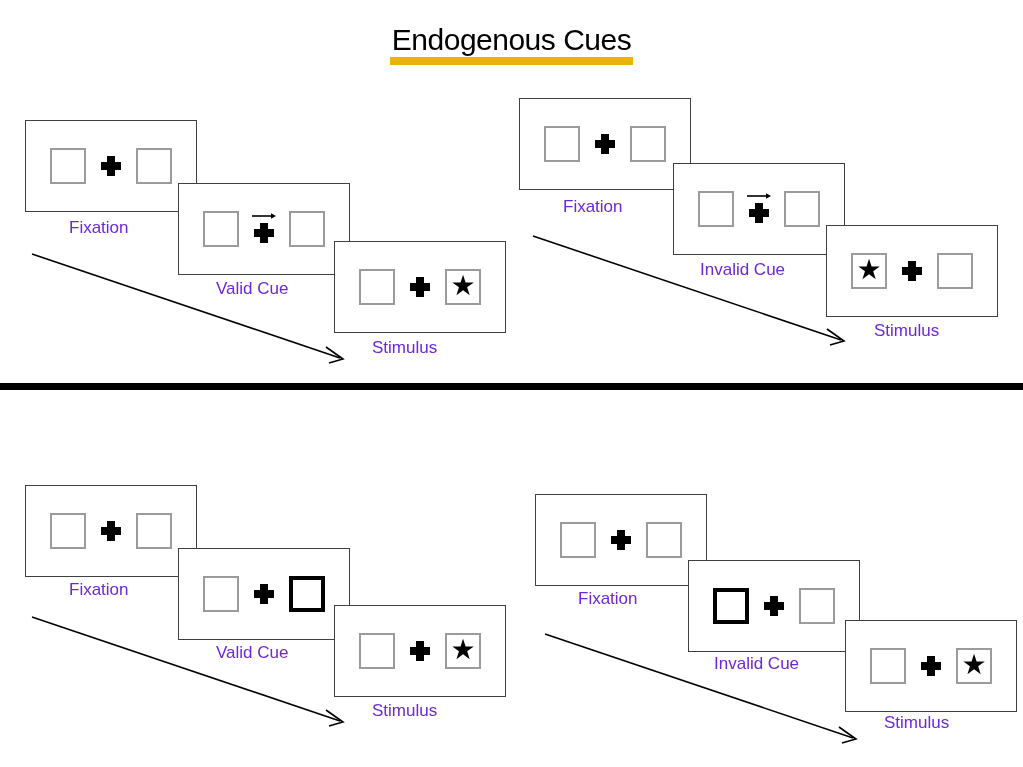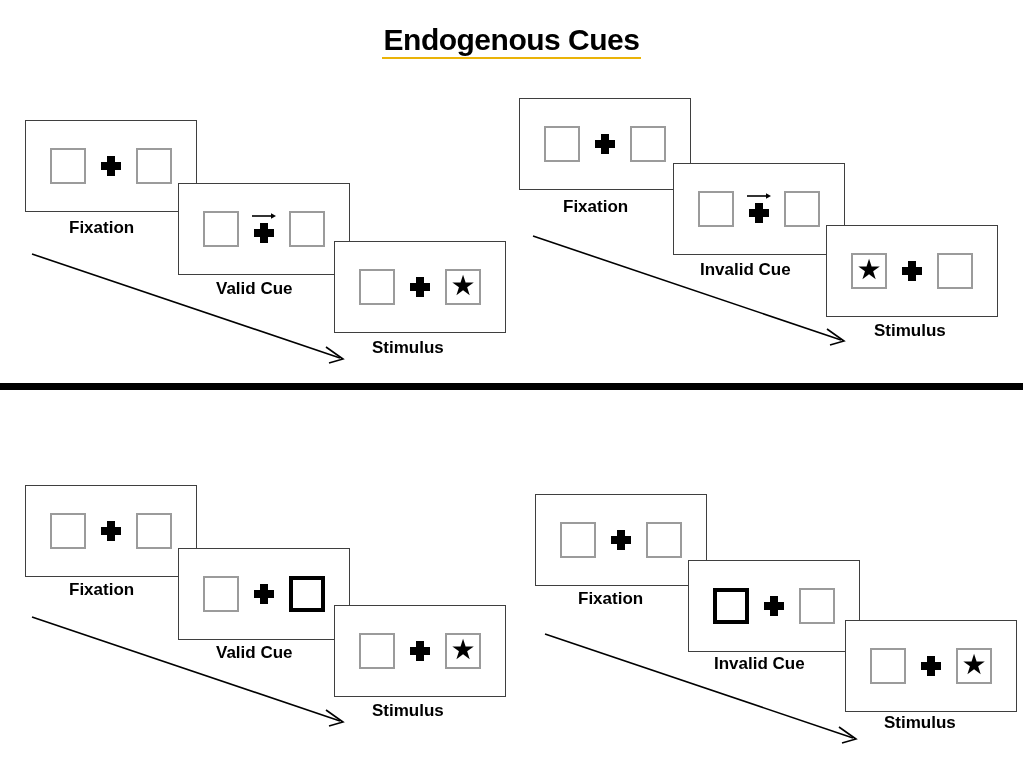--- a/index.html
+++ b/index.html
@@ -23,24 +23,24 @@
   }
 
   .title-wrap {
     position: absolute;
     width: 1023px;
     text-align: center;
   }
   .title-text {
     display: inline-block;
     font-family: "Liberation Sans", sans-serif;
-    font-weight: bold;
+    font-weight: normal;
     font-size: 30px;
     line-height: 1.05;
-    border-bottom: 2px solid #eab308;
+    border-bottom: 8px solid #eab308;
     padding: 0 2px 1px 2px;
     letter-spacing: -0.5px;
   }
 
   
   #divider {
     position: absolute;
     left: 0;
     top: 383px;
     width: 1023px;
@@ -128,24 +128,24 @@
     line-height: 1;
     color: #000000;
     display: block;
     margin-top: -2px;
   }
 
   
   .stage-label {
     position: absolute;
     font-family: "Liberation Sans", sans-serif;
-    font-weight: bold;
+    font-weight: normal;
     font-size: 17px;
     line-height: 1;
-    color: #000000;
+    color: #6d28d9;
     white-space: nowrap;
   }
 
   
   .flow-arrow {
     position: absolute;
     pointer-events: none;
   }
   .flow-arrow svg { display: block; overflow: visible; }
 </style>

